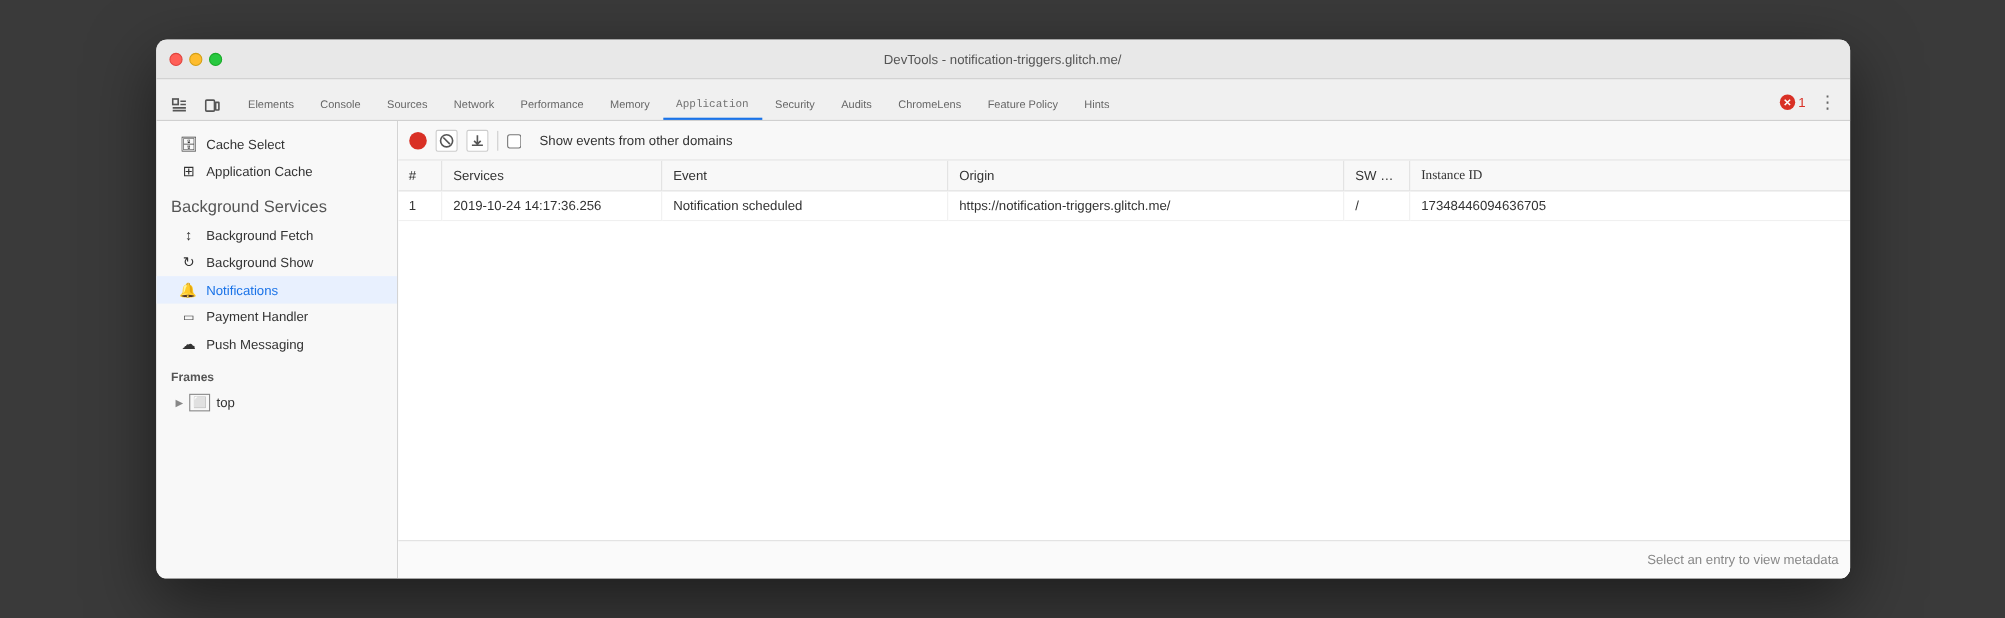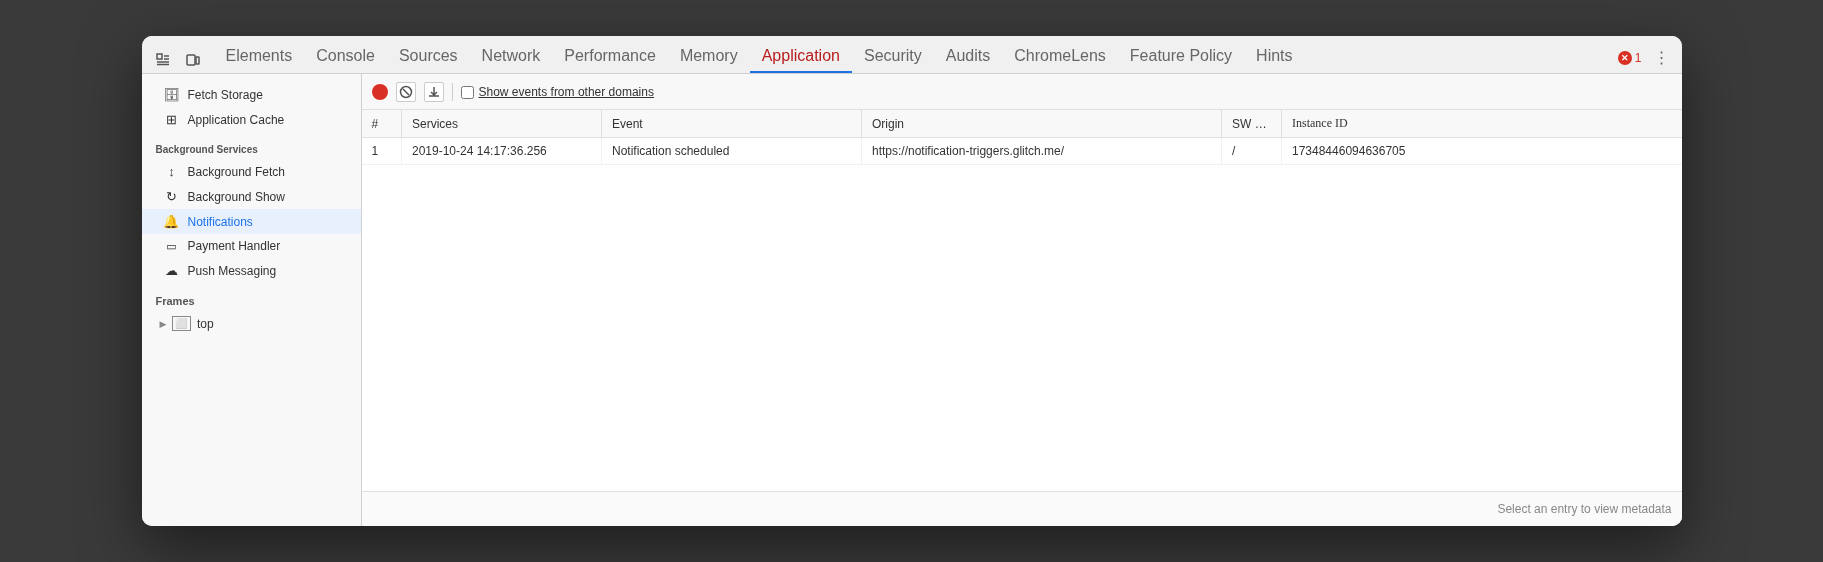--- a/index.html
+++ b/index.html
@@ -69,30 +69,31 @@
       background: #f0f0f0;
       height: 38px;
       display: flex;
       align-items: flex-end;
       border-bottom: 1px solid #d0d0d0;
       padding: 0 8px;
       flex-shrink: 0;
     }
     .tab {
       padding: 6px 12px;
-      font-size: 16px;
+      font-size: 10px;
       color: #666;
       cursor: pointer;
       border-bottom: 2px solid transparent;
       white-space: nowrap;
     }
     .tab.active {
-      color: #b91c1c;
+      color: #737373;
       border-bottom: 2px solid #1a73e8;
       font-weight: 500;
+      font-family: Liberation Mono, monospace;
     }
     .tab-bar-right {
       margin-left: auto;
       display: flex;
       align-items: center;
       gap: 8px;
       padding-bottom: 4px;
     }
     .error-badge {
       display: flex;
@@ -127,22 +128,22 @@
     .sidebar {
       width: 220px;
       background: #f8f8f8;
       border-right: 1px solid #d0d0d0;
       overflow-y: auto;
       flex-shrink: 0;
       padding: 8px 0;
     }
     .sidebar-section-label {
       padding: 12px 14px 4px 14px;
-      font-size: 10px;
-      font-weight: 700;
+      font-size: 15px;
+      font-weight: 400;
       color: #555;
     }
     .sidebar-item {
       display: flex;
       align-items: center;
       gap: 8px;
       padding: 5px 14px 5px 22px;
       cursor: pointer;
       color: #333;
       font-size: 12px;
@@ -212,25 +213,24 @@
       font-size: 12px;
     }
     .divider-v {
       width: 1px;
       height: 18px;
       background: #ccc;
     }
     .checkbox-label {
       display: flex;
       align-items: flex-end;
-      gap: 5px;
+      gap: 17px;
       font-size: 12px;
       color: #333;
       cursor: pointer;
-      text-decoration: underline;
     }
     .checkbox-label input { cursor: pointer; }
     .table-container {
       flex: 1;
       overflow: auto;
       display: flex;
       flex-direction: column;
     }
     table {
       width: 100%;
@@ -273,20 +273,28 @@
       color: #888;
       font-size: 12px;
       background: #fafafa;
     }
   </style>
 </head>
 <body>
 
 <div class="window">
 
+  <div class="titlebar">
+    <div class="traffic-lights">
+      <div class="traffic-light tl-red"></div>
+      <div class="traffic-light tl-yellow"></div>
+      <div class="traffic-light tl-green"></div>
+    </div>
+    <span class="titlebar-title">DevTools - notification-triggers.glitch.me/</span>
+  </div>
 
   <div class="tab-bar">
 
     <button class="toolbar-btn" style="margin-right:4px;">
       <svg width="14" height="14" viewBox="0 0 14 14" fill="none" stroke="#555" stroke-width="1.5">
         <rect x="1" y="1" width="5" height="5"></rect>
         <path d="M8 3h5M8 6h5M1 9h12M1 11.5h12"></path>
       </svg>
     </button>
     <button class="toolbar-btn" style="margin-right:8px;">
@@ -314,21 +322,21 @@
       </div>
       <div class="menu-btn">⋮</div>
     </div>
   </div>
 
   <div class="content">
 
     <div class="sidebar">
       <div class="sidebar-item">
         <span class="icon">🗄</span>
-        <span>Fetch Storage</span>
+        <span>Cache Select</span>
       </div>
       <div class="sidebar-item">
         <span class="icon">⊞</span>
         <span>Application Cache</span>
       </div>
 
       <div class="sidebar-section-label">Background Services</div>
 
       <div class="sidebar-item">
         <span class="icon">↕</span>

